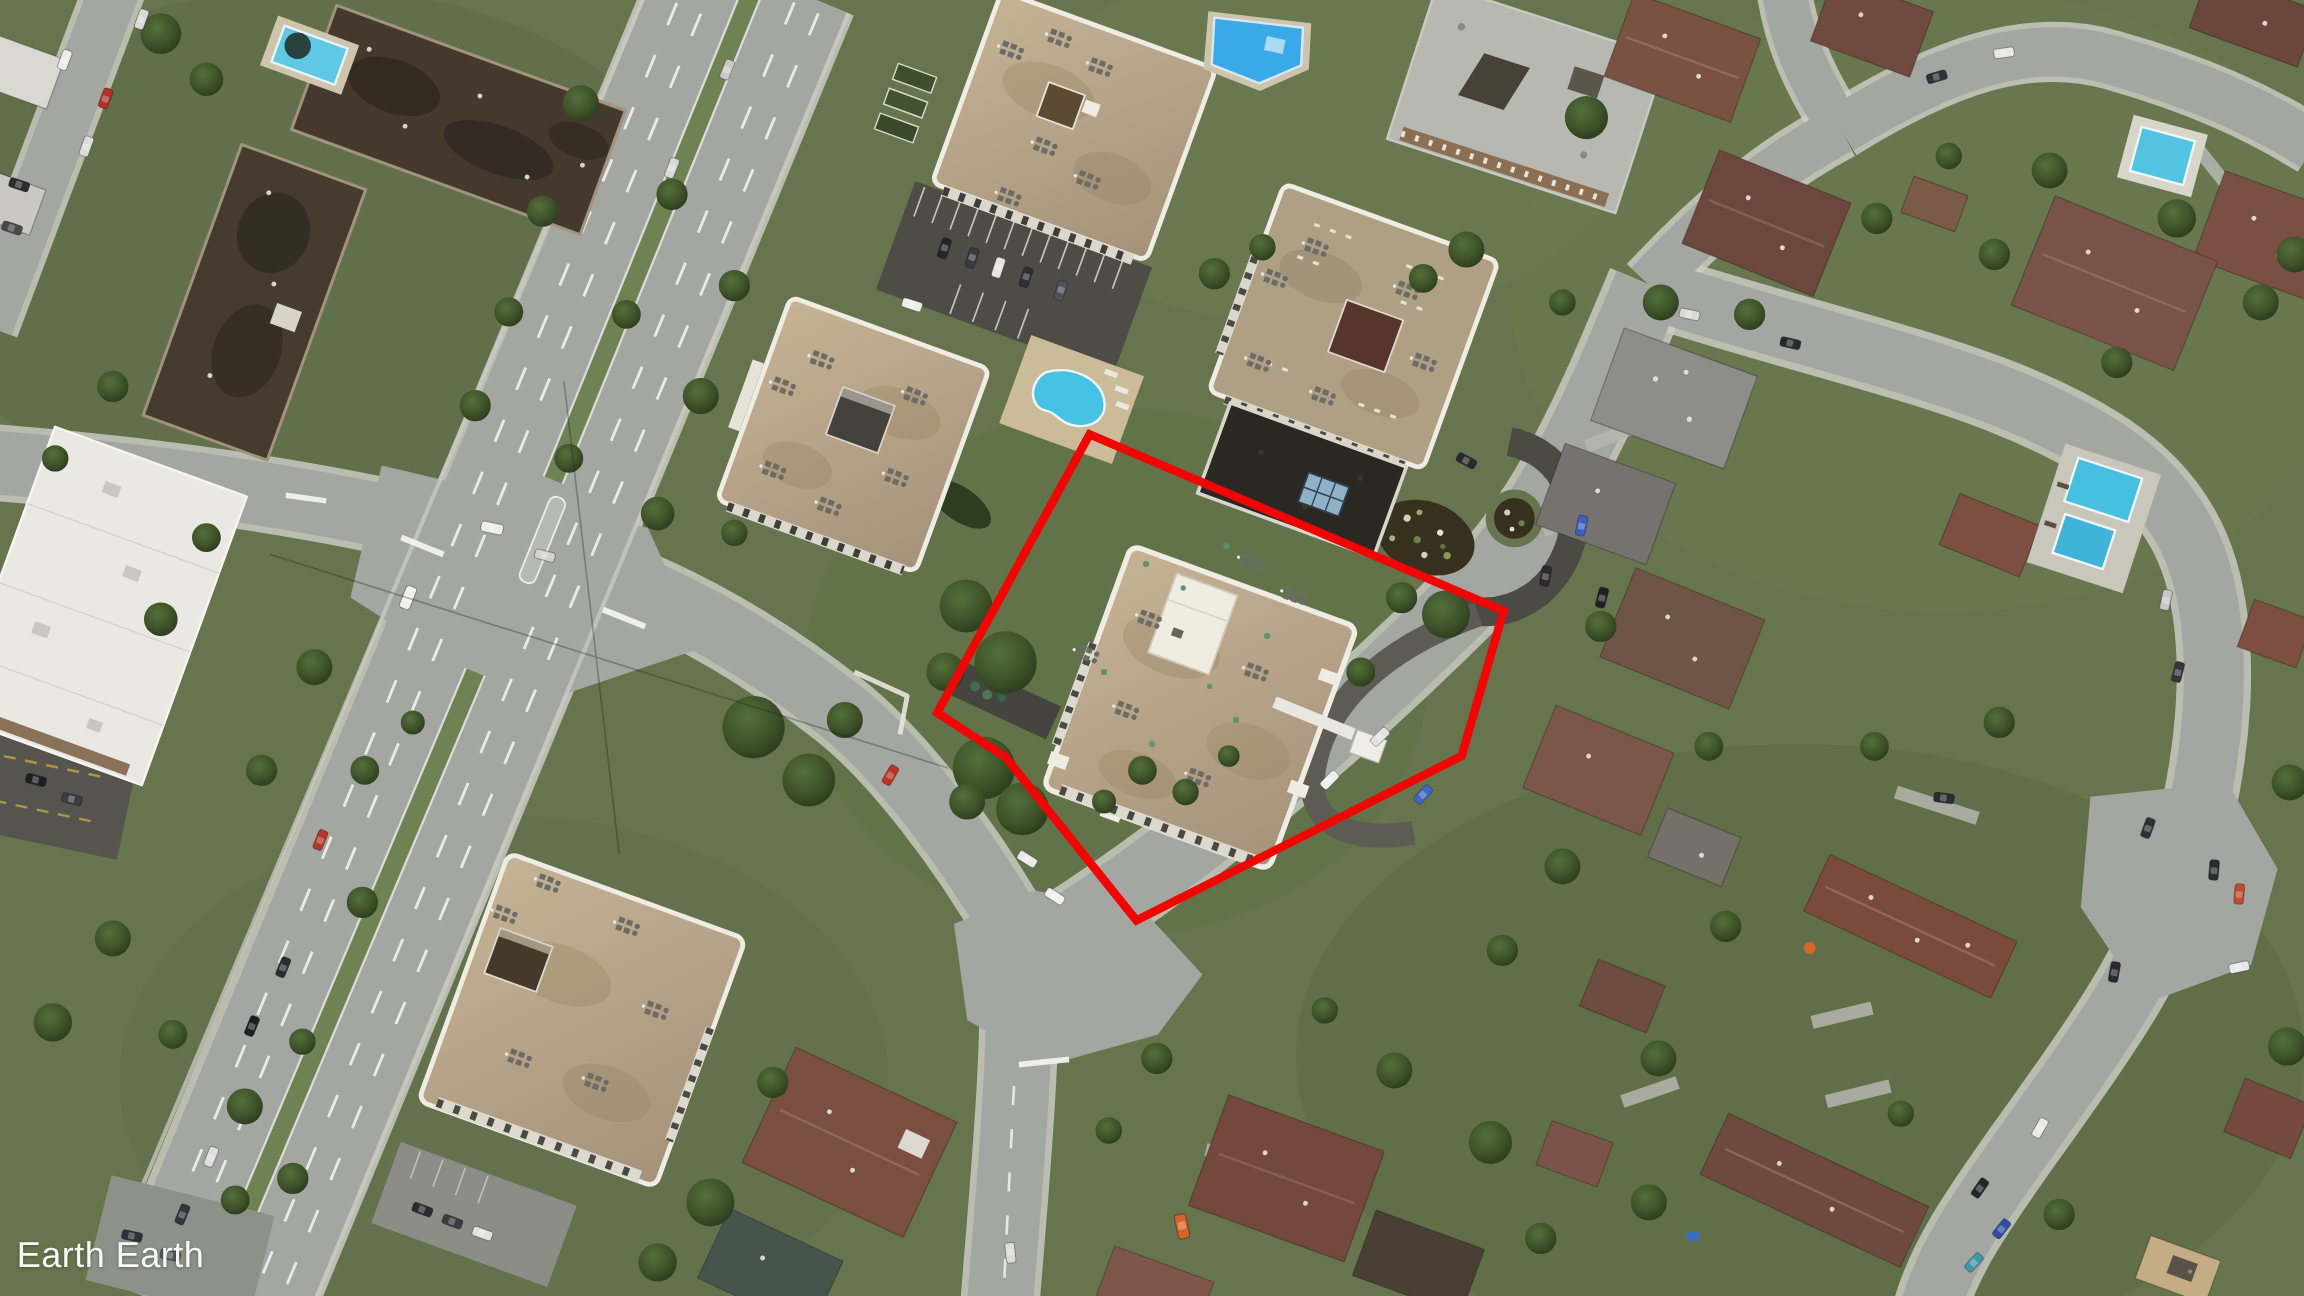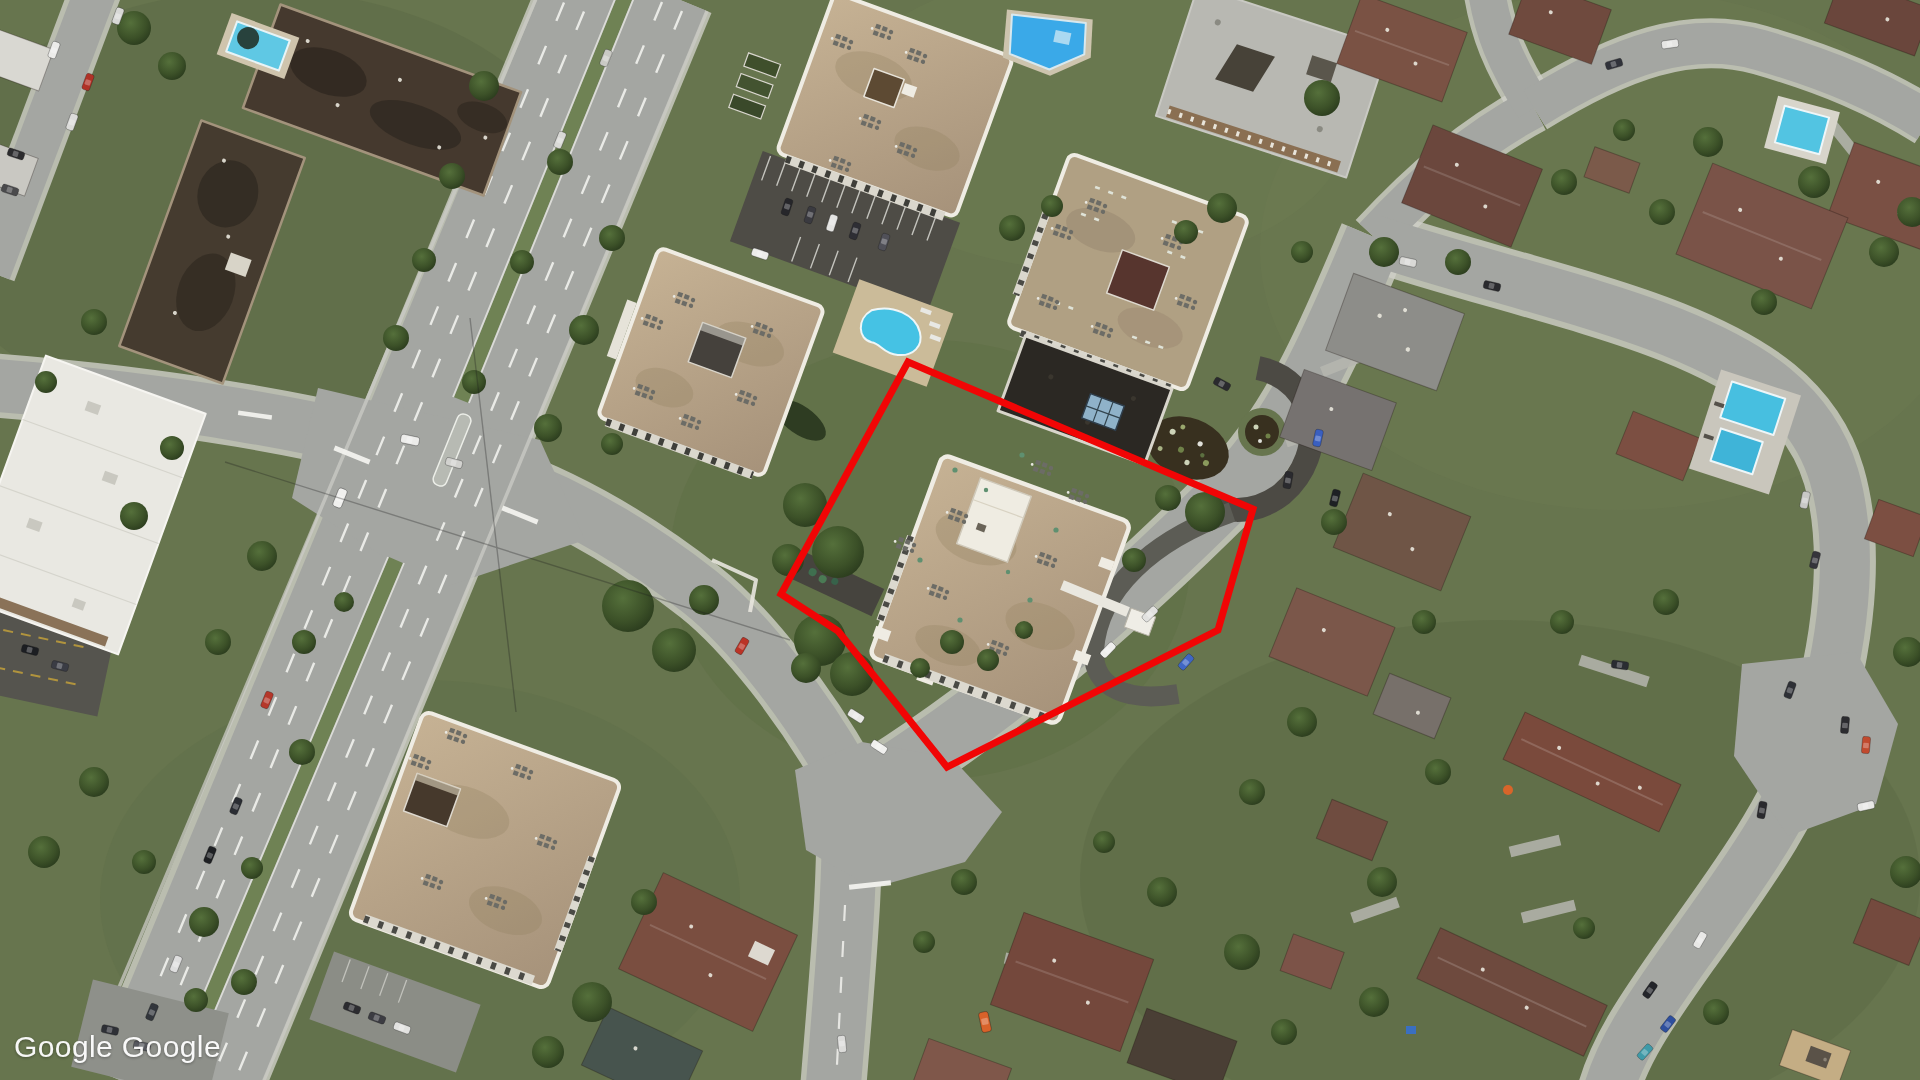--- a/index.html
+++ b/index.html
@@ -683,14 +683,14 @@
   <g stroke="#1c1c1c" stroke-width="1.4" opacity=".3">
     <line x1="225" y1="462" x2="790" y2="640"></line>
     <line x1="470" y1="318" x2="516" y2="712"></line>
   </g>
 
   <g>
     <polygon fill="none" stroke-linejoin="miter" stroke-miterlimit="6" points="908,362 1253,509 1218,630 947,767 838,631 781,594" stroke="#f10505" stroke-width="7"></polygon>
   </g>
 </svg>
 
-<div class="watermark">Google Google</div>
+<div class="watermark">Earth Earth</div>
 </div>
 
 </body></html>

